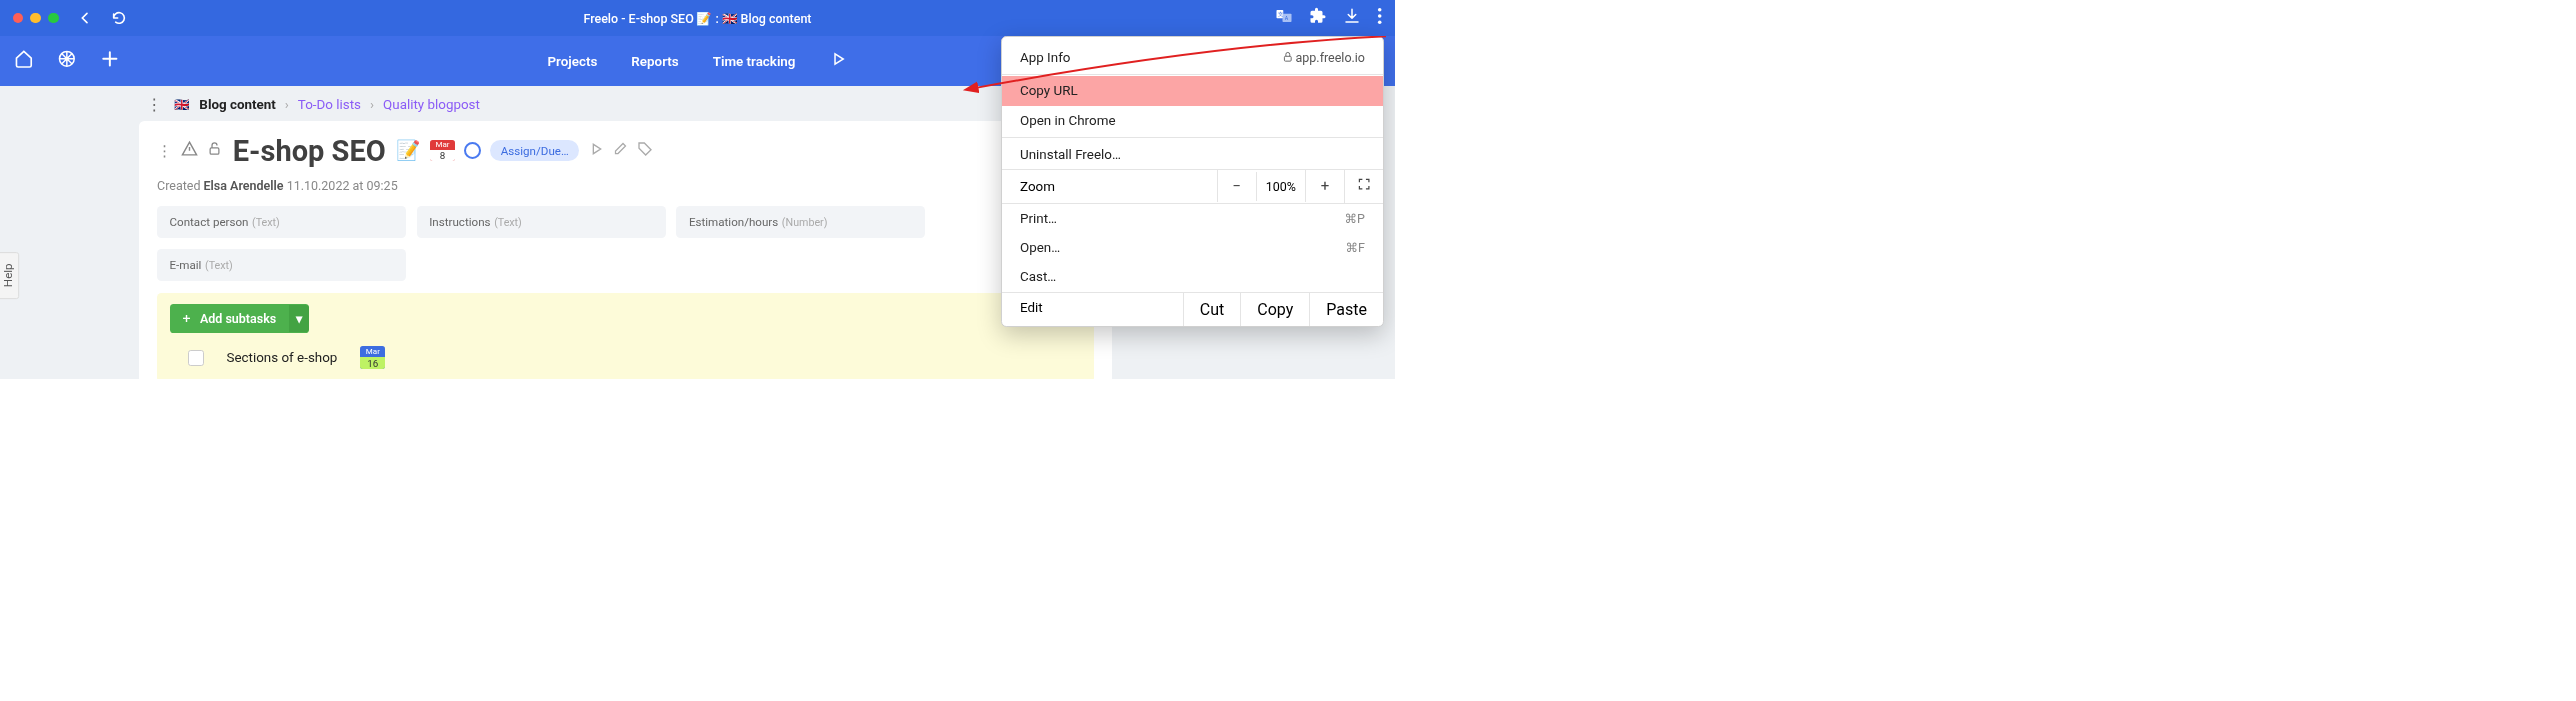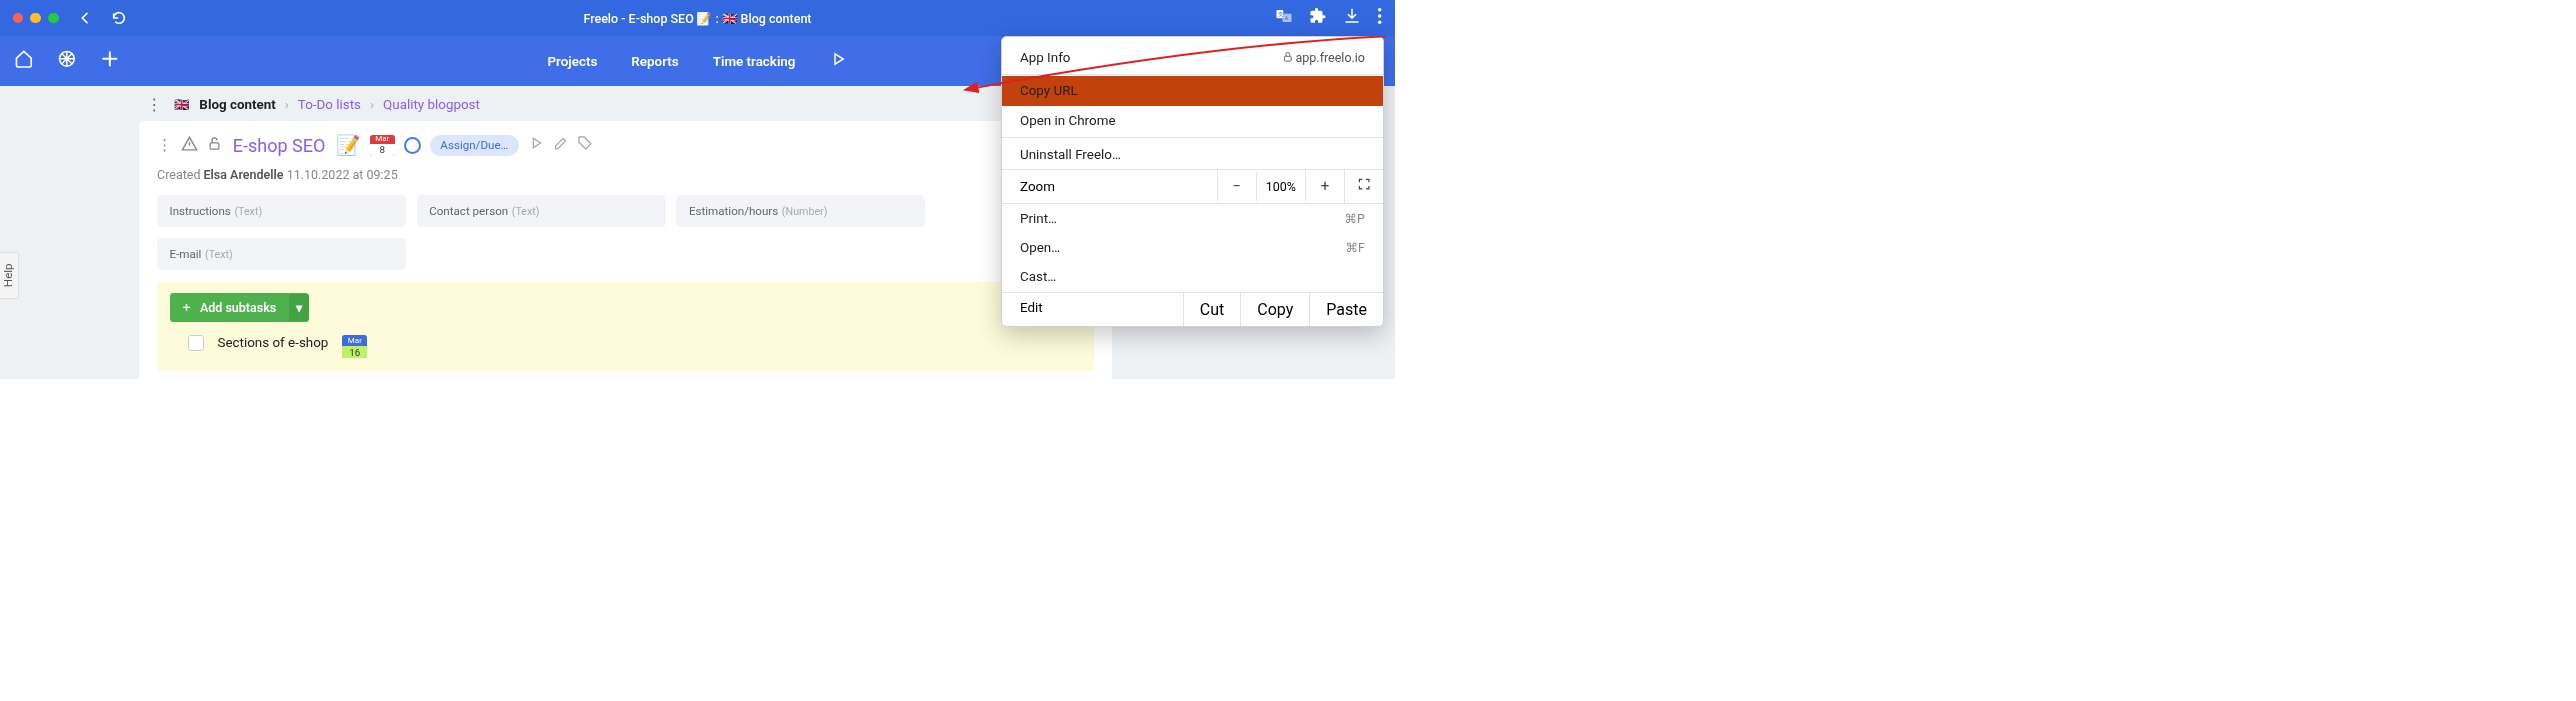--- a/index.html
+++ b/index.html
@@ -33,51 +33,51 @@
 .crumb .more-dots { color:#666; font-size:16px; padding:0 3.6px; cursor:pointer; }
 .flag { font-size:12.5px; }
 .crumb-b { font-weight:700; color:#222; }
 .crumb span.chev { color:#aaa; }
 .crumb .plain { color:#8b5cf6; cursor:pointer; }
 
 
 .card { background:#fff; border-radius:5.4px; margin-right:-32px; padding:12.5px 18px 19.7px 18px; }
 .task-head { display:flex; align-items:center; gap:9px; }
 .h-icon { color:#888; font-size:15px; cursor:pointer; }
-.task-name { font-size:18px; font-weight:400; color:#8b5cf6; margin:0 1.8px; }
+.task-name { font-size:29px; font-weight:700; color:#404040; margin:0 1.8px; }
 .badge-mar { background:#e03a3a; color:#fff; border-radius:2.7px; font-size:9px; line-height:1; text-align:center; width:25px; }
 .badge-mar .m{font-size:8px;padding:0.9px 0}.badge-mar .d{background:#fff;color:#333;font-size:9.8px;border-bottom-left-radius:2.7px;border-bottom-right-radius:2.7px;padding:0.9px 0}
 .ring { width:17px; height:17px; border:2.7px solid #4a7af0; border-radius:50%; }
 .assign-pill { background:#dce7ff; color:#3d6de0; font-size:11.6px; padding:3.6px 10.7px; border-radius:11.6px; cursor:pointer; }
 
 .meta { margin-top:10.7px; font-size:12.5px; color:#888; }
 .meta b { color:#555; font-weight:600; }
 
 .fields { display:flex; flex-wrap:wrap; gap:10.7px; margin-top:12.5px; }
 .field { background:#f2f4f7; border-radius:4.5px; padding:9px 12.5px; font-size:11.6px; color:#666; width:249px; }
 .field .ft { color:#aaa; font-size:10.7px; margin-left:3.6px; }
 
 .sub-area { background:#fdfbd9; border-radius:4.5px; margin-top:12.5px; padding:10.7px 12.5px 12.5px; position:relative; }
 .sub-more { position:absolute; right:10.7px; top:9px; color:#888; font-size:16px; cursor:pointer; }
 .add-sub { background:#4db14d; color:#fff; font-weight:600; font-size:12.5px; border-radius:3.6px; padding:6.3px 10.7px; display:inline-flex; align-items:center; gap:7.2px; cursor:pointer; }
 .add-sub .drop { background:#43a343; padding:6.3px 7.2px; margin:-6.3px -10.7px -6.3px 5.4px; border-top-right-radius:3.6px; border-bottom-right-radius:3.6px; }
-.sub-item { display:flex; align-items:flex-start; gap:14px; margin-top:12.5px; padding-left:18px; }
+.sub-item { display:flex; align-items:center; gap:23px; margin-top:12.5px; padding-left:18px; }
 .chk { width:16px; height:16px; border:1.8px solid #ccc; border-radius:2.7px; background:#fff; cursor:pointer; }
 .sub-title { font-size:13.4px; color:#222; }
 .badge-mar2 { background:#3d6de0; color:#fff; border-radius:2.7px; font-size:9px; text-align:center; width:25px; }
 .badge-mar2 .m{font-size:8px;padding:0.9px 0}.badge-mar2 .d{background:#bef264;color:#333;font-size:9.8px;border-bottom-left-radius:2.7px;border-bottom-right-radius:2.7px;padding:0.9px 0}
 
 .right-side { width:315px; padding:0 0 0 16px; }
 .side-header { font-size:15px; font-weight:600; color:#444; margin:7.2px 0 12.5px; }
 .side-item { display:flex; align-items:center; gap:10.7px; font-size:13.4px; color:#444; padding:7.2px 0; cursor:pointer; }
 
 
 .ctx-menu { position:absolute; top:36px; right:11px; width:383px; background:#fff; border:0.9px solid #d0d0d0; border-radius:5.4px; box-shadow:0 7.2px 25px rgba(0,0,0,.22); z-index:50; padding:5.4px 0 0; }
 .ctx-row { display:flex; align-items:center; padding:7.2px 18px; font-size:13.4px; color:#222; cursor:pointer; }
-.ctx-row.hover { background:#c2410c; }
+.ctx-row.hover { background:#fca5a5; }
 .ctx-row .spacer { flex:1; }
 .ctx-row .hint { color:#888; font-size:12.5px; }
 .ctx-sep { height:0.9px; background:#e4e4e4; margin:1.8px 0; }
 .ctx-zoom { display:flex; align-items:center; border-top:0.9px solid #e4e4e4; border-bottom:0.9px solid #e4e4e4; }
 .ctx-zoom .lbl{flex:1;padding:7.2px 18px;font-size:13.4px}
 .ctx-zoom .zbtn{width:39px;text-align:center;padding:7.2px 0;border-left:0.9px solid #e4e4e4;cursor:pointer;font-size:15px;color:#444}
 .ctx-zoom .zpct{padding:7.2px 9px;border-left:0.9px solid #e4e4e4;font-size:12.5px}
 .ctx-edit { display:flex; border-top:0.9px solid #e4e4e4}
 .ctx-edit .lbl{flex:1;padding:7.2px 18px;font-size:13.4px}
 .ctx-edit .ebtn{padding:7.2px 16px;border-left:0.9px solid #e4e4e4;cursor:pointer;font-size:16px}
@@ -220,22 +220,22 @@
                 <path d="M3 3h8l10 10-8 8L3 11zM8 8h.01"></path>
               </svg>
           </span>
         </div>
         <div class="meta">
           <span>Created</span>
           <b>Elsa Arendelle</b>
           <span>11.10.2022 at 09:25</span>
         </div>
         <div class="fields">
+          <div class="field"><span>Contact person</span><span class="ft">(Text)</span></div>
           <div class="field"><span>Instructions</span><span class="ft">(Text)</span></div>
-          <div class="field"><span>Contact person</span><span class="ft">(Text)</span></div>
           <div class="field"><span>Estimation/hours</span><span class="ft">(Number)</span></div>
           <div class="field"><span>E-mail</span><span class="ft">(Text)</span></div>
         </div>
         <div class="sub-area">
           <span class="sub-more">⋮</span>
           <div class="add-sub">
             <span>＋</span>
             <span>Add subtasks</span>
             <span class="drop">▾</span>
           </div>

